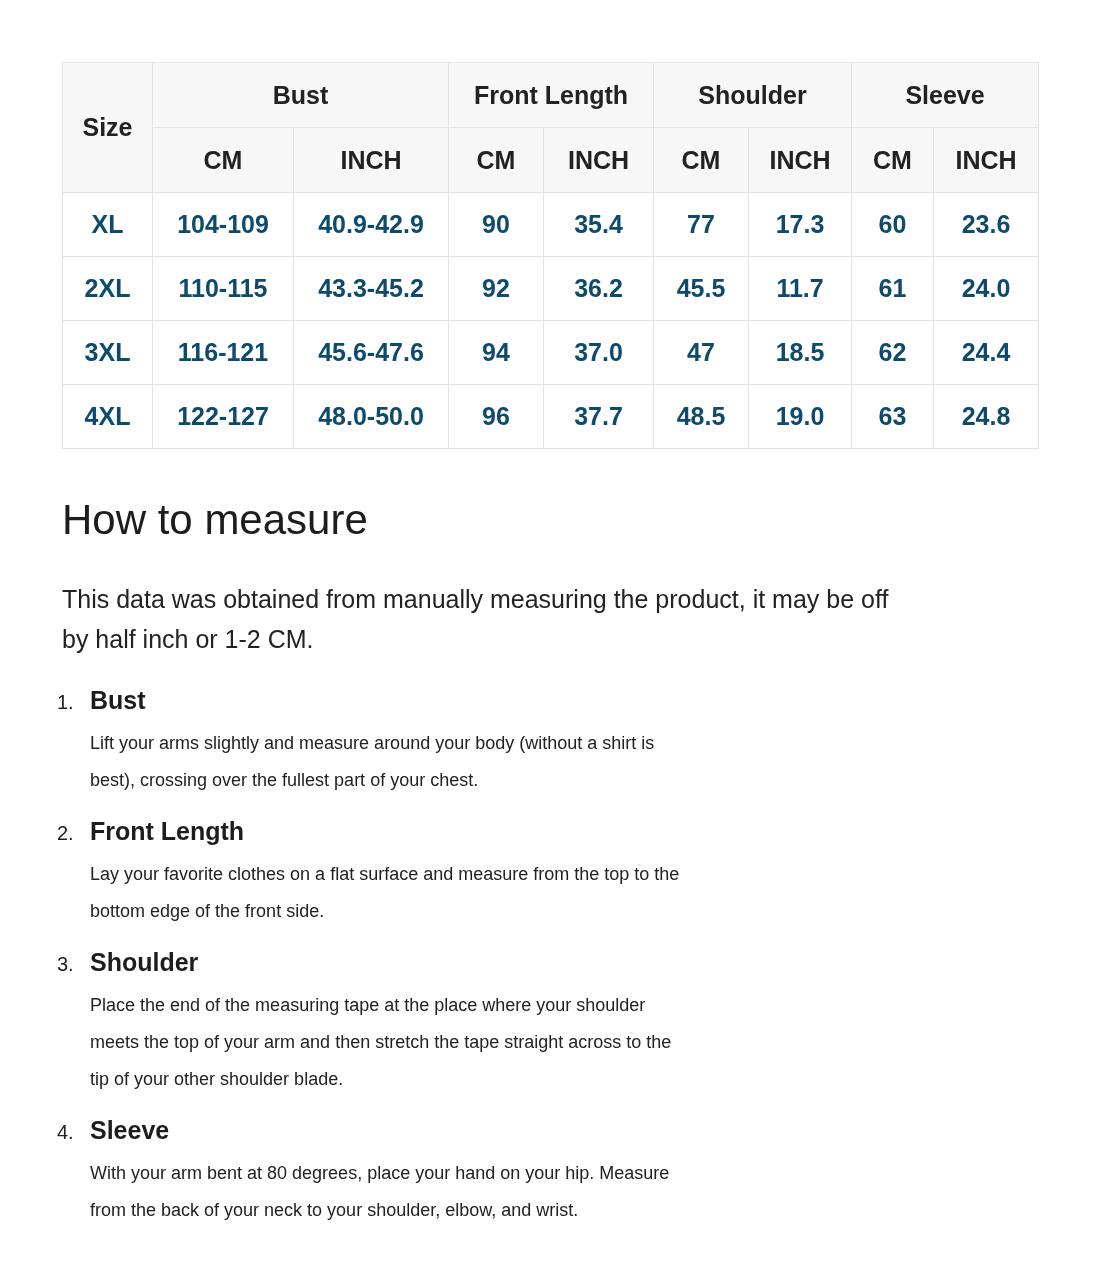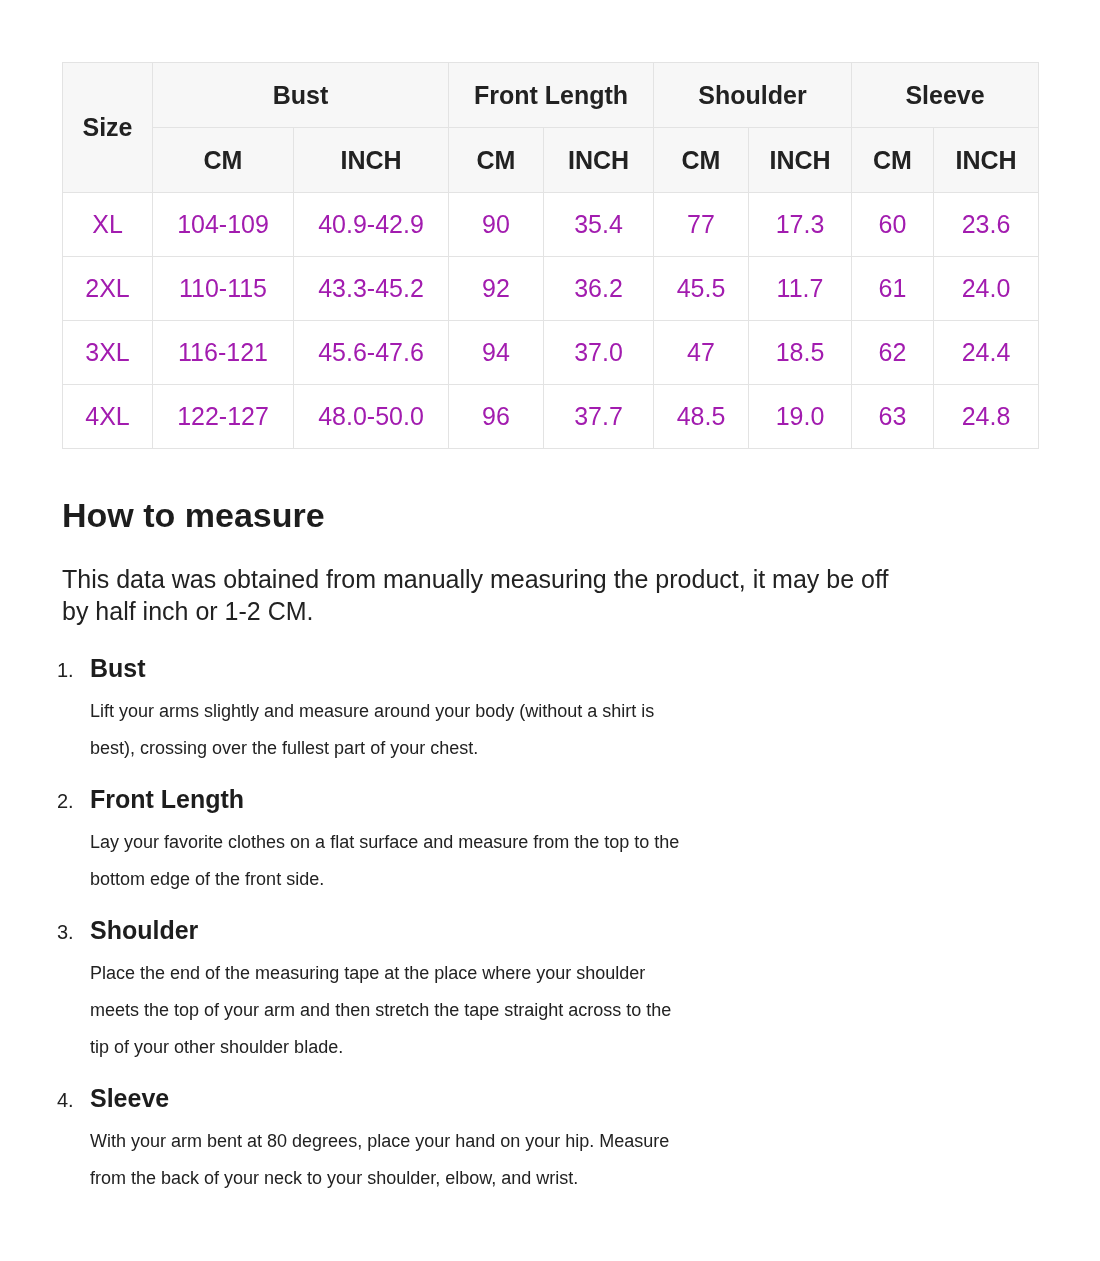--- a/index.html
+++ b/index.html
@@ -32,35 +32,35 @@
     font-size: 25px;
     padding: 0;
   }
   table.size-chart thead th {
     background: #f7f7f7;
     font-weight: bold;
     height: 65px;
   }
   table.size-chart tbody td {
     background: #ffffff;
-    font-weight: normal;
+    font-weight: bold;
     height: 64px;
-    color: #a21caf;
+    color: #0c4a6e;
   }
 
   
   h2.section-heading {
-    font-size: 34px;
-    font-weight: bold;
-    margin: 47px 0 28px 0;
+    font-size: 42px;
+    font-weight: normal;
+    margin: 47px 0 35px 0;
     color: #1d1d1d;
   }
   p.section-intro {
     font-size: 25px;
-    line-height: 32px;
+    line-height: 40px;
     margin: 0 0 27px 0;
     white-space: pre-line;
   }
   .measure-list {
     margin: 0;
     padding: 0;
     list-style: none;
   }
   .measure-item { margin: 0 0 16px 0; }
   .item-header {

